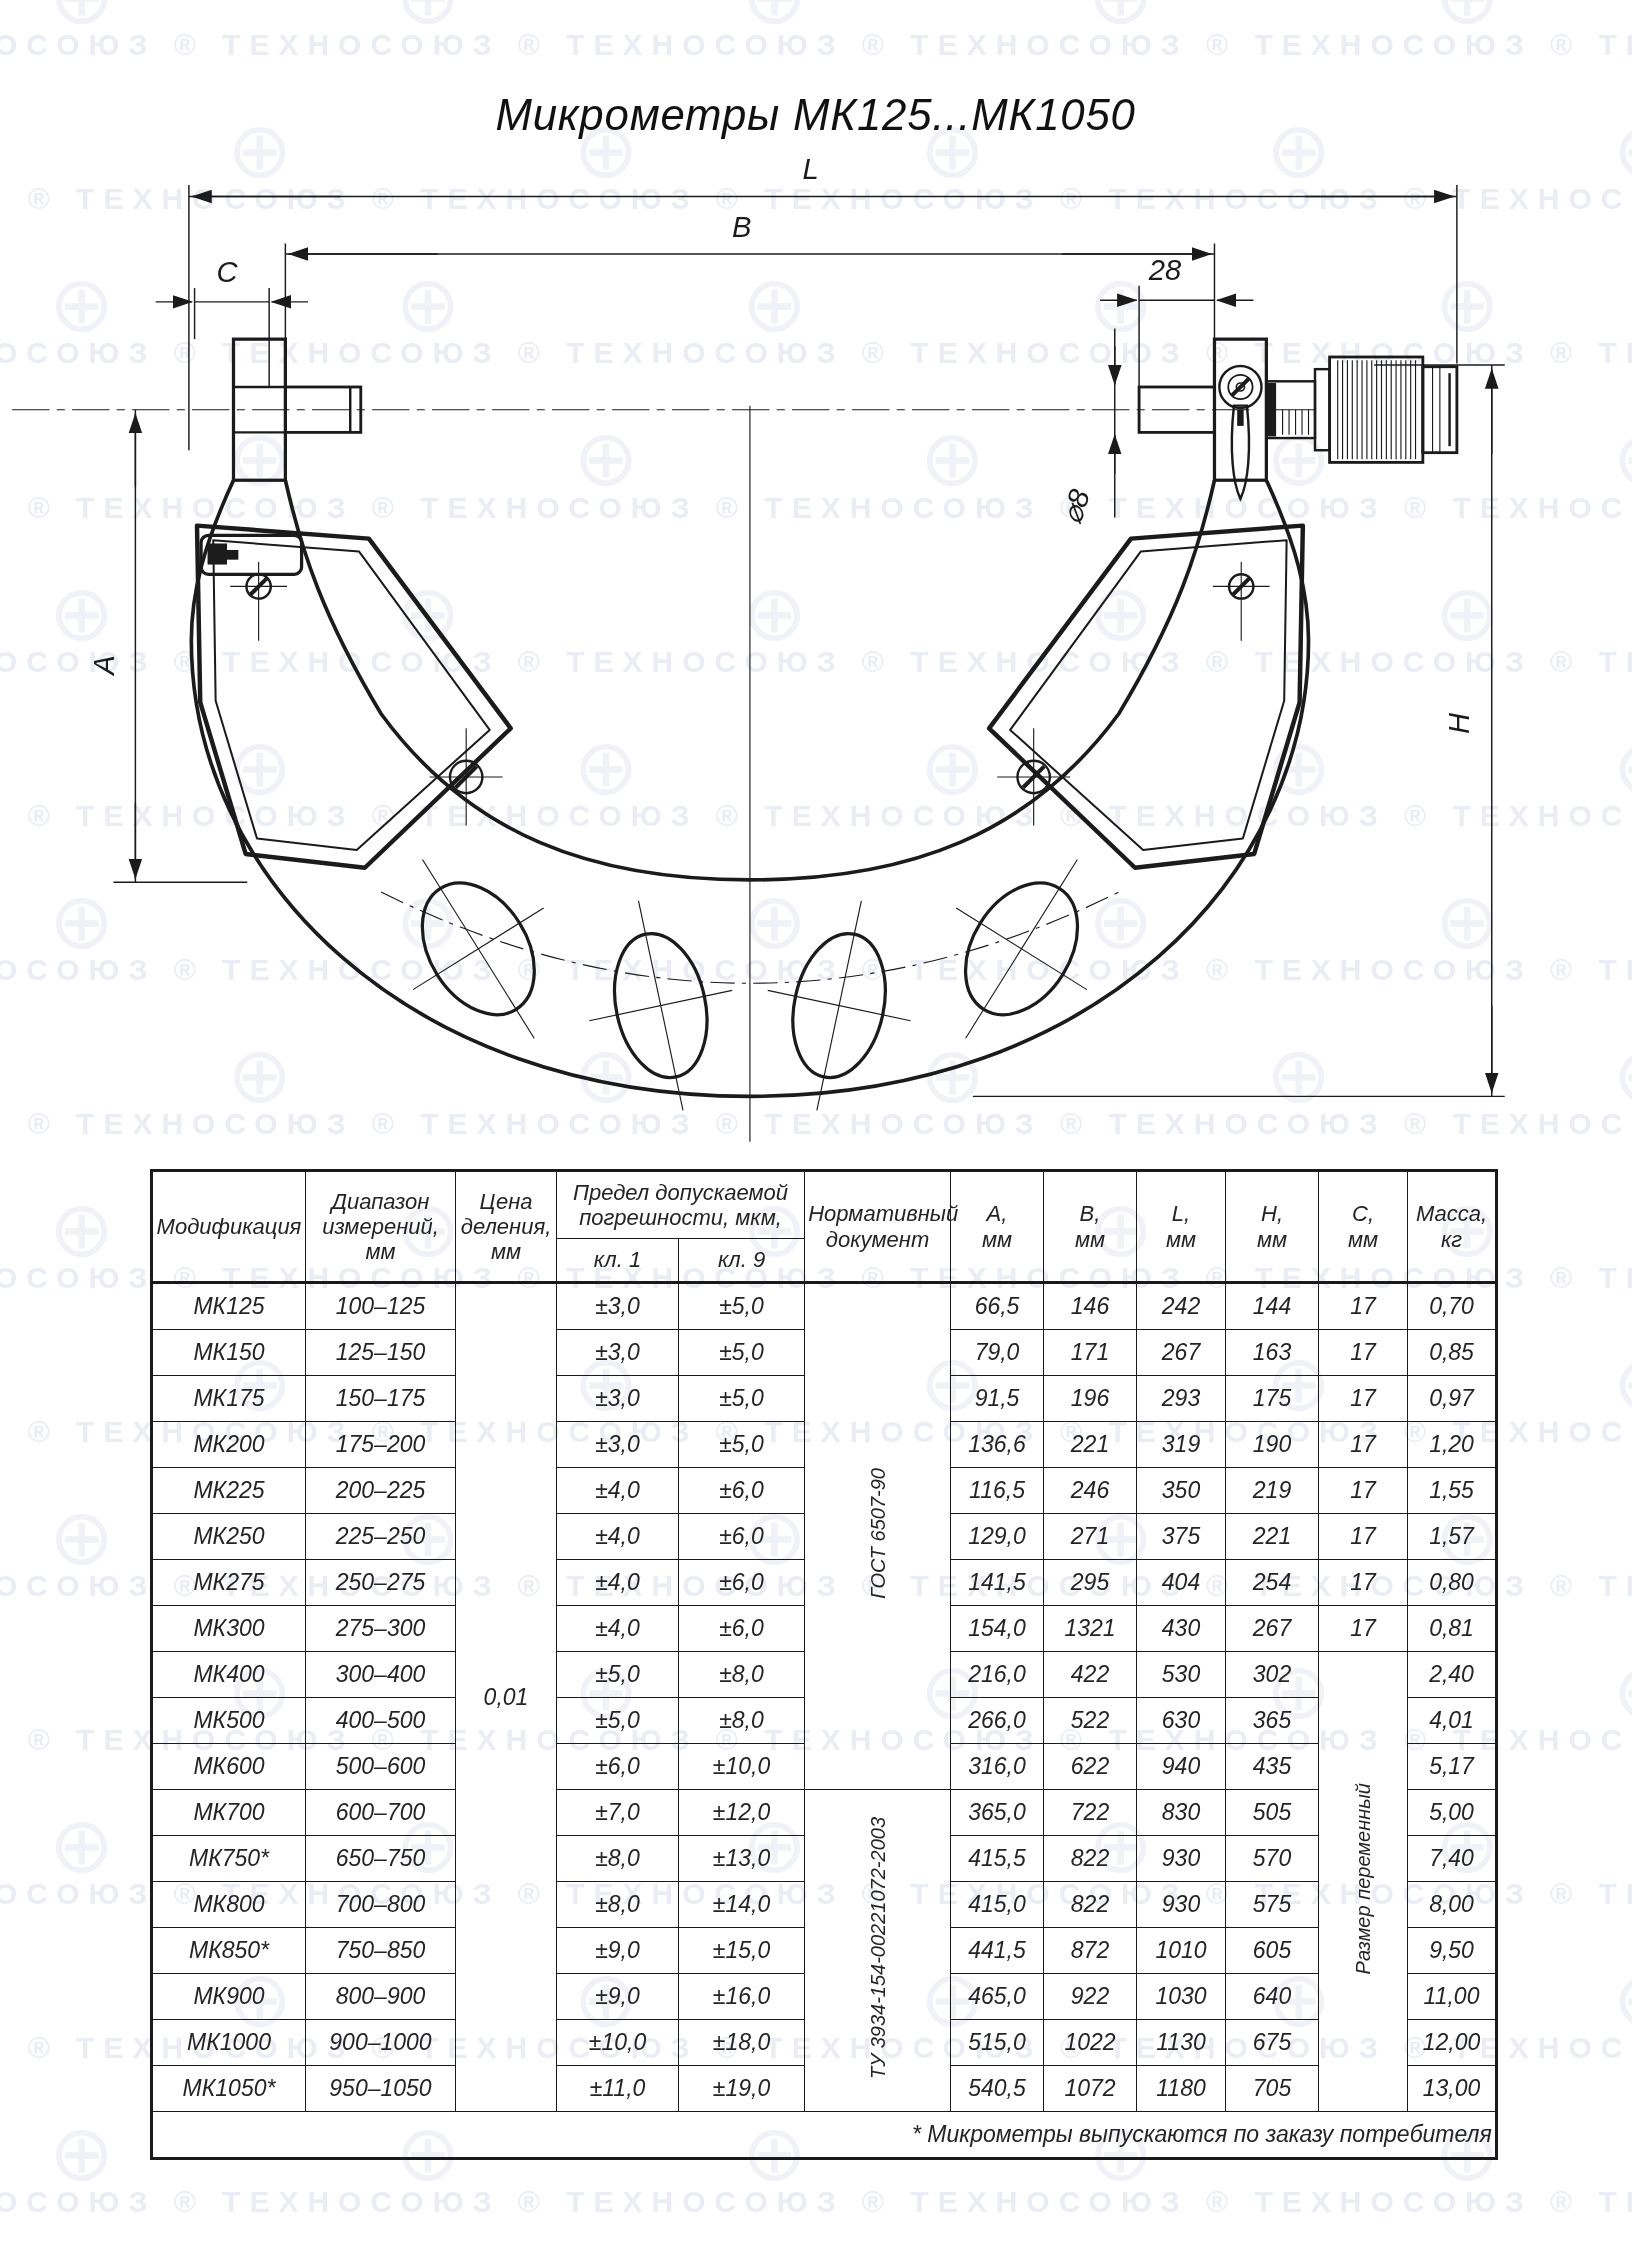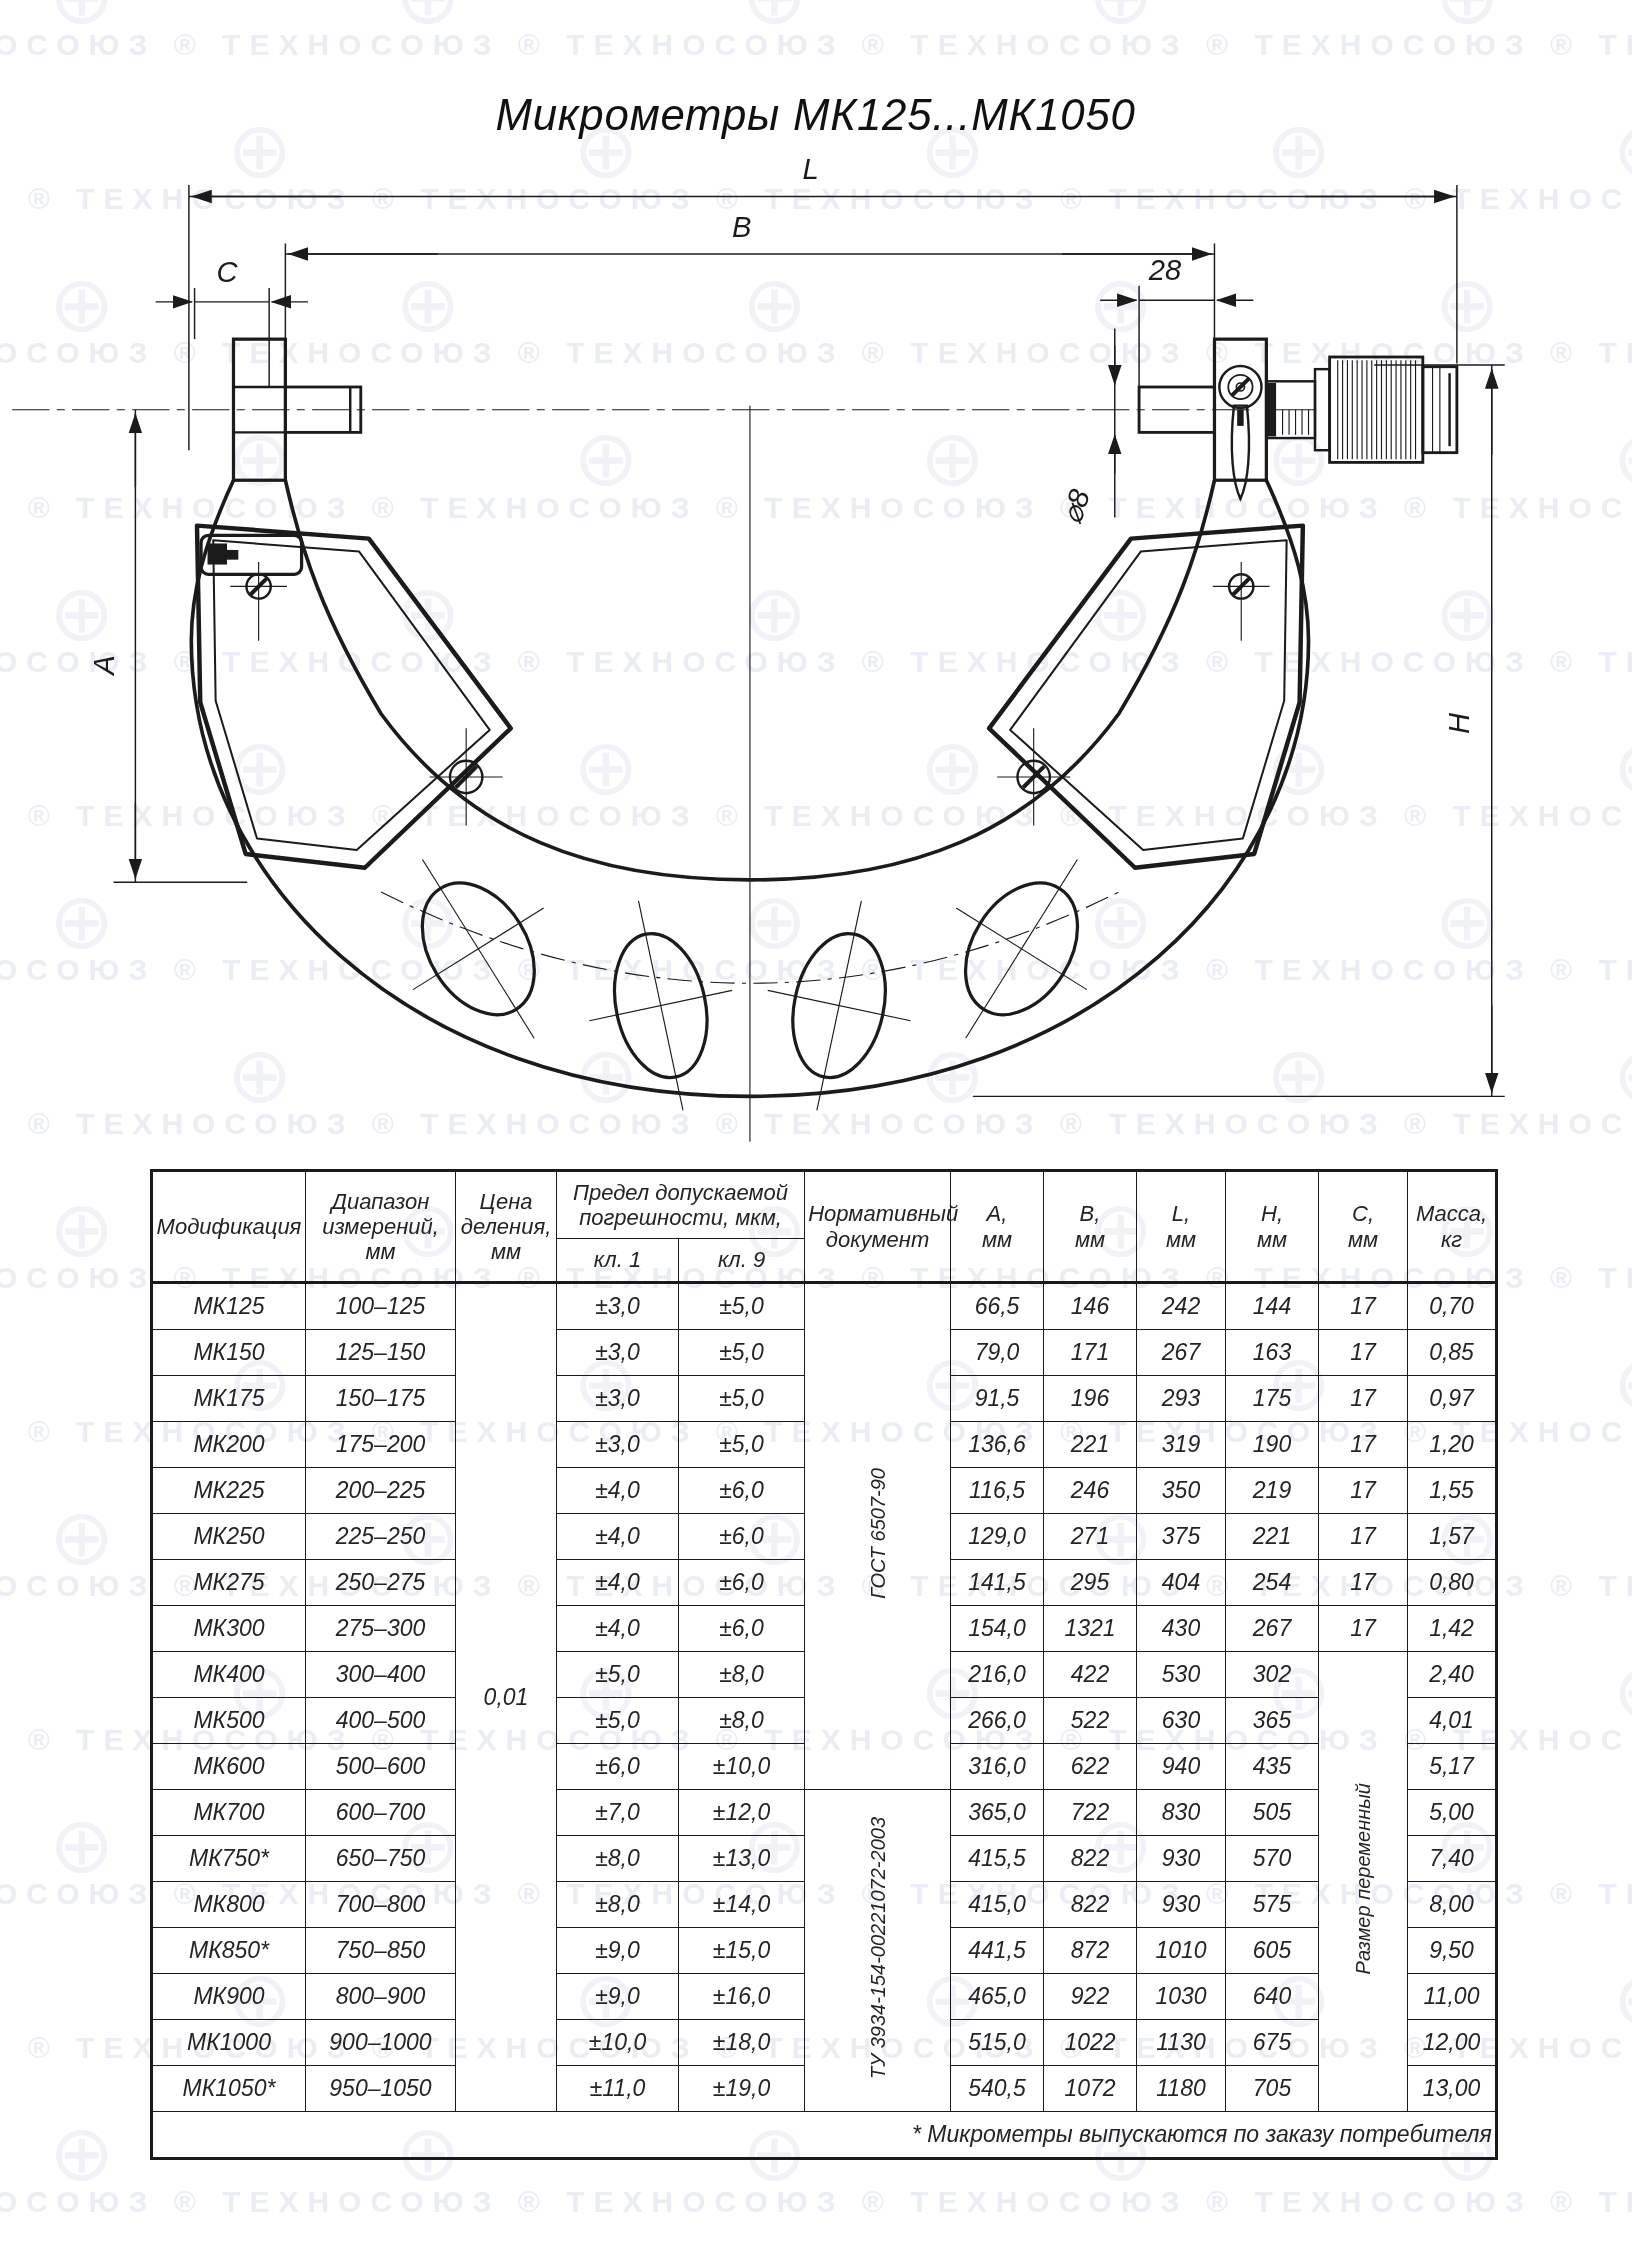--- a/index.html
+++ b/index.html
@@ -429,21 +429,21 @@
     <tr>
       <td>МК300</td>
           <td>275–300</td>
       <td>±4,0</td>
           <td>±6,0</td>
       <td>154,0</td>
           <td>1321</td>
       <td>430</td>
           <td>267</td>
       <td>17</td>
-          <td>1,42</td>
+          <td>0,81</td>
     </tr>
     <tr>
       <td>МК400</td>
           <td>300–400</td>
       <td>±5,0</td>
           <td>±8,0</td>
       <td>216,0</td>
           <td>422</td>
       <td>530</td>
           <td>302</td>

